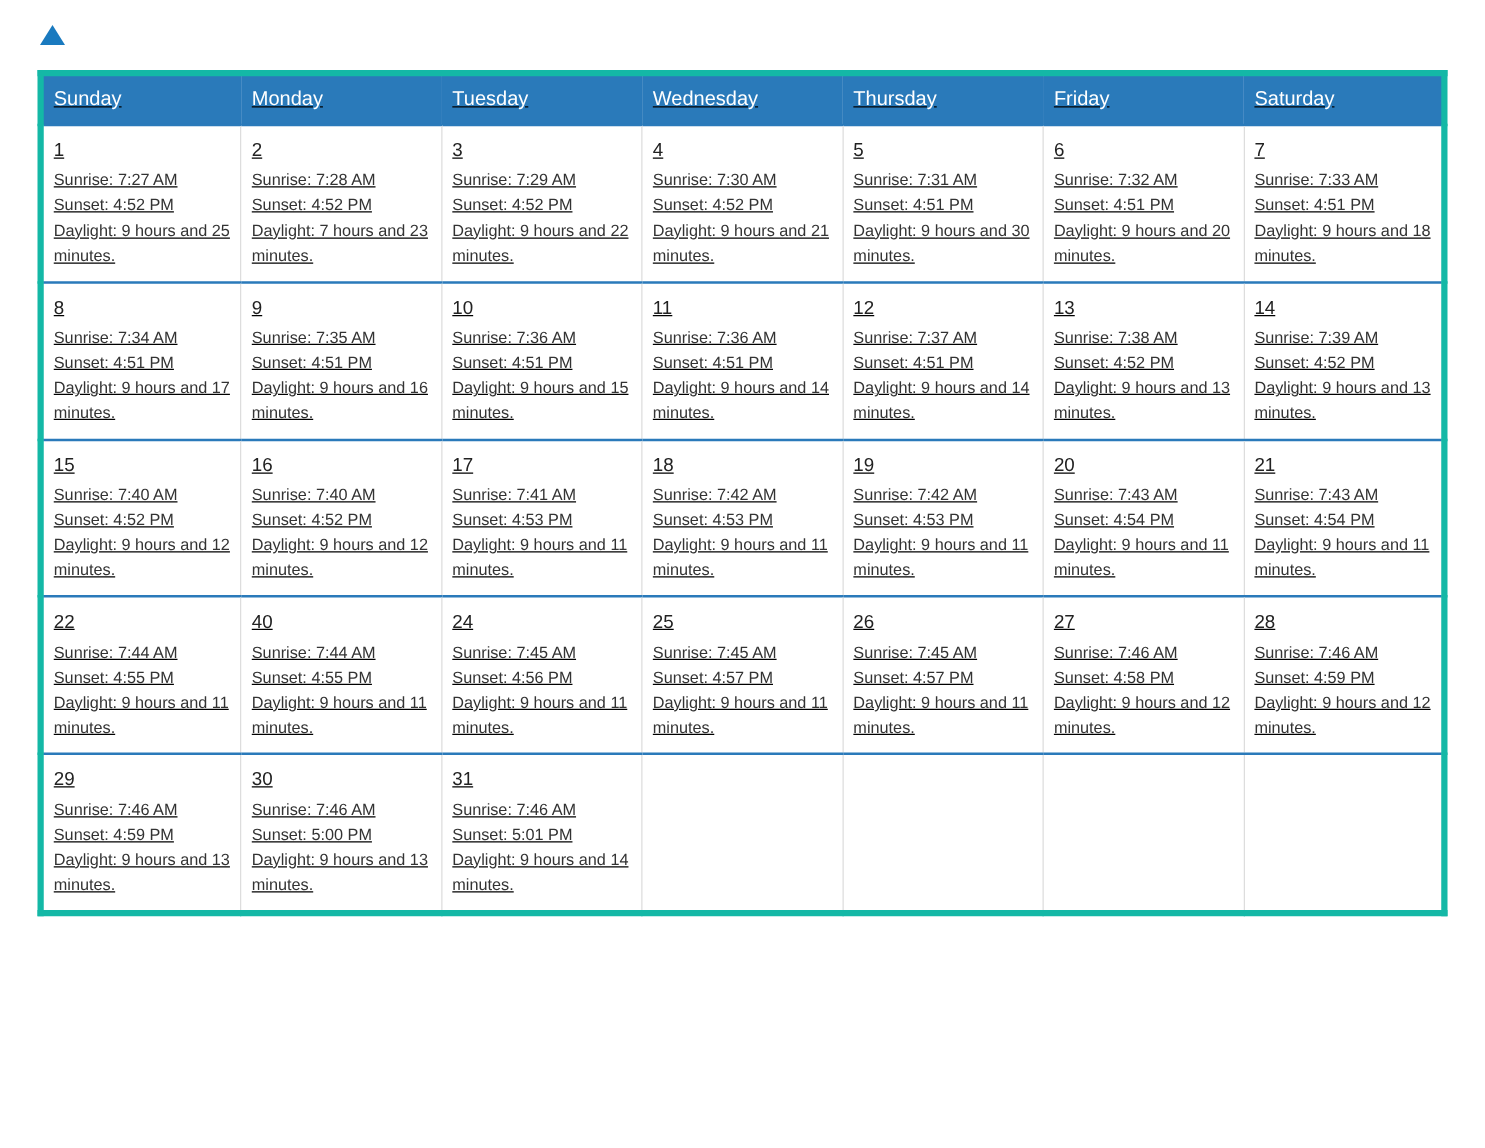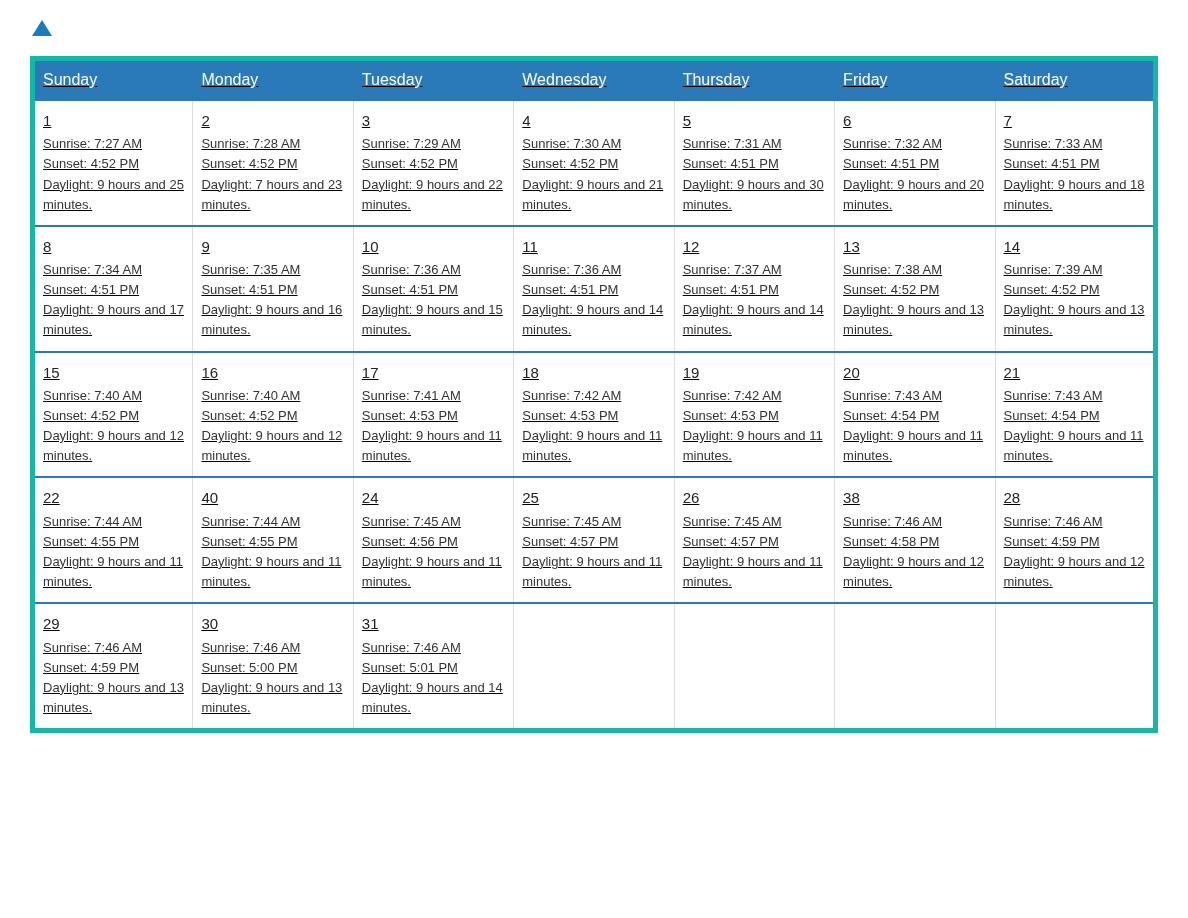--- a/index.html
+++ b/index.html
@@ -160,21 +160,21 @@
         <td><span class="day-num">19</span><span class="day-info">Sunrise: 7:42 AM</span><br><span class="day-info">Sunset: 4:53 PM</span><br><span class="day-info">Daylight: 9 hours and 11 minutes.</span></td>
         <td><span class="day-num">20</span><span class="day-info">Sunrise: 7:43 AM</span><br><span class="day-info">Sunset: 4:54 PM</span><br><span class="day-info">Daylight: 9 hours and 11 minutes.</span></td>
         <td><span class="day-num">21</span><span class="day-info">Sunrise: 7:43 AM</span><br><span class="day-info">Sunset: 4:54 PM</span><br><span class="day-info">Daylight: 9 hours and 11 minutes.</span></td>
       </tr>
       <tr>
         <td><span class="day-num">22</span><span class="day-info">Sunrise: 7:44 AM</span><br><span class="day-info">Sunset: 4:55 PM</span><br><span class="day-info">Daylight: 9 hours and 11 minutes.</span></td>
         <td><span class="day-num">40</span><span class="day-info">Sunrise: 7:44 AM</span><br><span class="day-info">Sunset: 4:55 PM</span><br><span class="day-info">Daylight: 9 hours and 11 minutes.</span></td>
         <td><span class="day-num">24</span><span class="day-info">Sunrise: 7:45 AM</span><br><span class="day-info">Sunset: 4:56 PM</span><br><span class="day-info">Daylight: 9 hours and 11 minutes.</span></td>
         <td><span class="day-num">25</span><span class="day-info">Sunrise: 7:45 AM</span><br><span class="day-info">Sunset: 4:57 PM</span><br><span class="day-info">Daylight: 9 hours and 11 minutes.</span></td>
         <td><span class="day-num">26</span><span class="day-info">Sunrise: 7:45 AM</span><br><span class="day-info">Sunset: 4:57 PM</span><br><span class="day-info">Daylight: 9 hours and 11 minutes.</span></td>
-        <td><span class="day-num">38</span><span class="day-info">Sunrise: 7:46 AM</span><br><span class="day-info">Sunset: 4:58 PM</span><br><span class="day-info">Daylight: 9 hours and 12 minutes.</span></td>
+        <td><span class="day-num">27</span><span class="day-info">Sunrise: 7:46 AM</span><br><span class="day-info">Sunset: 4:58 PM</span><br><span class="day-info">Daylight: 9 hours and 12 minutes.</span></td>
         <td><span class="day-num">28</span><span class="day-info">Sunrise: 7:46 AM</span><br><span class="day-info">Sunset: 4:59 PM</span><br><span class="day-info">Daylight: 9 hours and 12 minutes.</span></td>
       </tr>
       <tr>
         <td><span class="day-num">29</span><span class="day-info">Sunrise: 7:46 AM</span><br><span class="day-info">Sunset: 4:59 PM</span><br><span class="day-info">Daylight: 9 hours and 13 minutes.</span></td>
         <td><span class="day-num">30</span><span class="day-info">Sunrise: 7:46 AM</span><br><span class="day-info">Sunset: 5:00 PM</span><br><span class="day-info">Daylight: 9 hours and 13 minutes.</span></td>
         <td><span class="day-num">31</span><span class="day-info">Sunrise: 7:46 AM</span><br><span class="day-info">Sunset: 5:01 PM</span><br><span class="day-info">Daylight: 9 hours and 14 minutes.</span></td>
         <td></td>
         <td></td>
         <td></td>
         <td></td>

